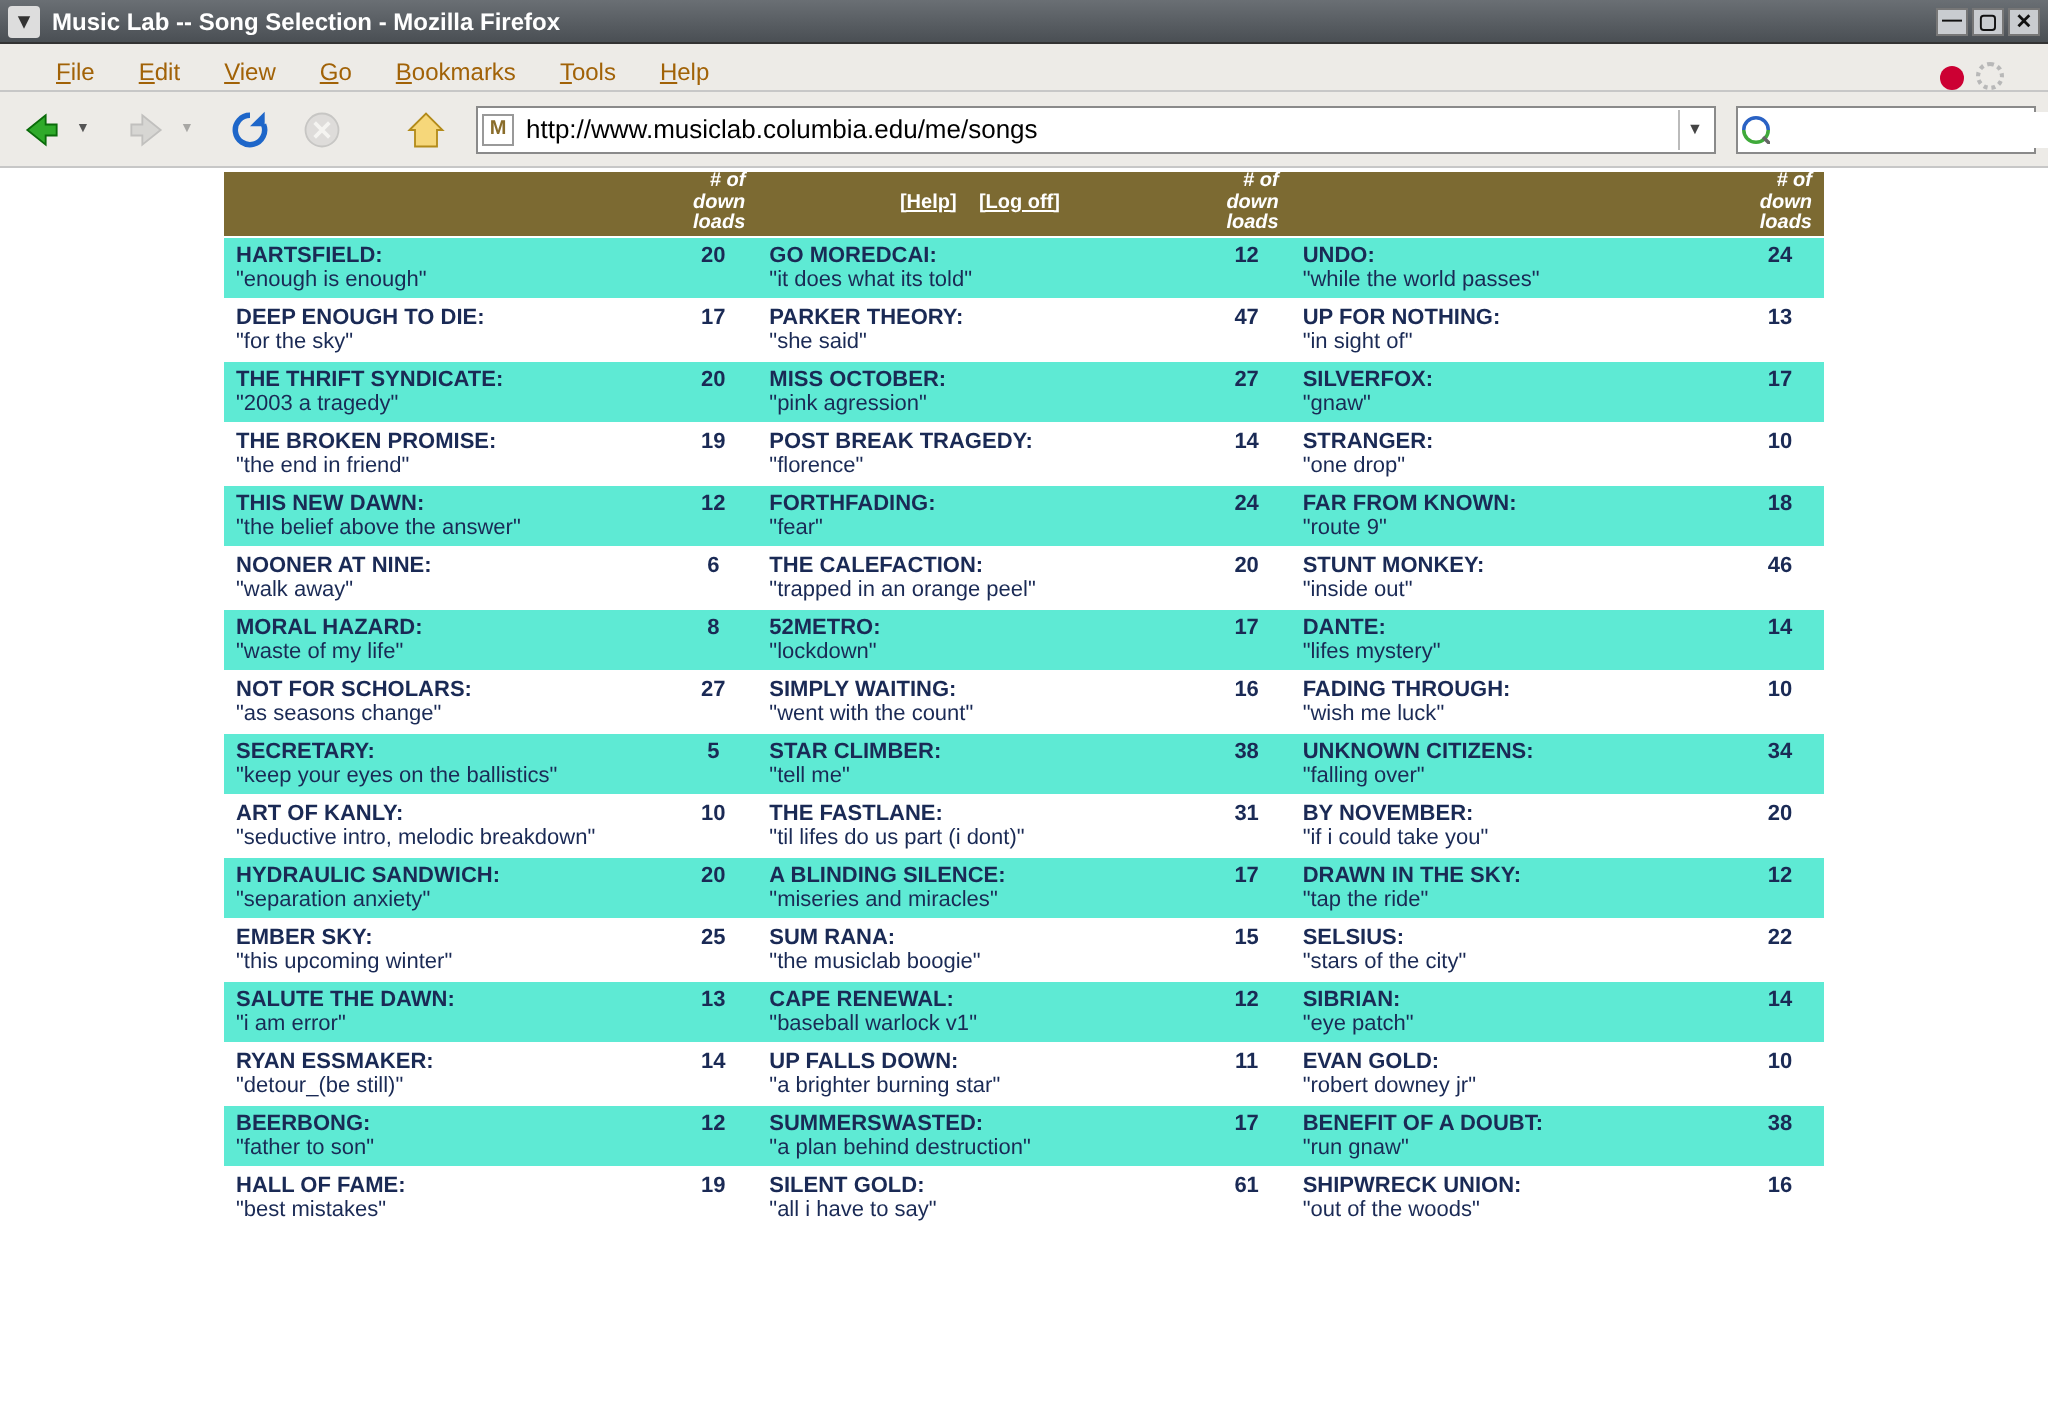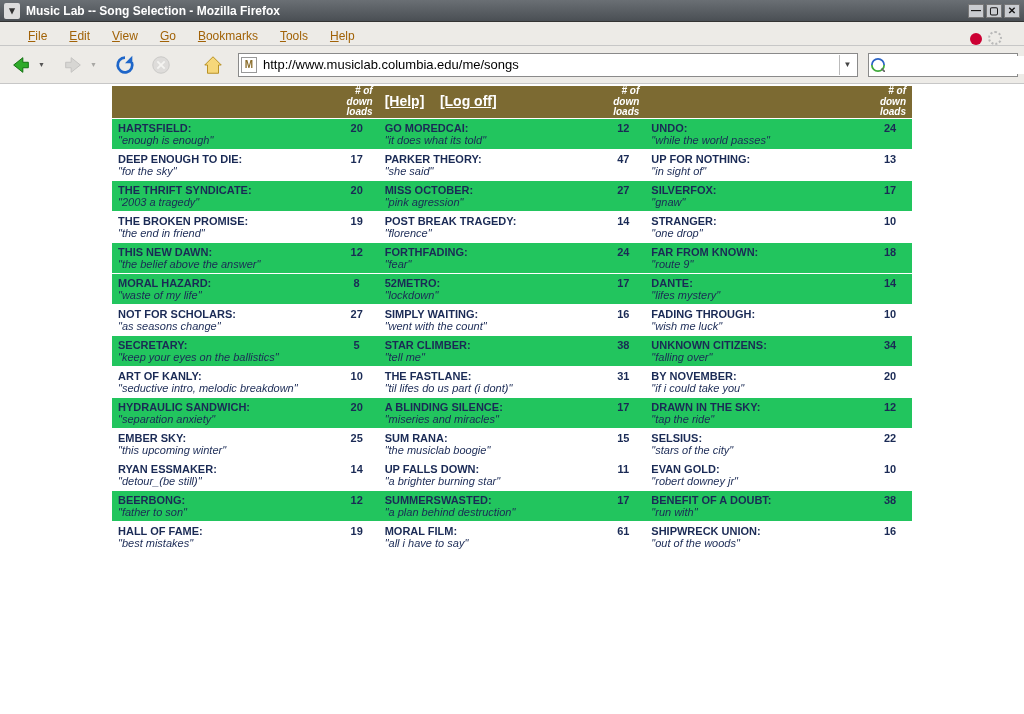--- a/index.html
+++ b/index.html
@@ -27,27 +27,27 @@
 .urldrop { width: 16px; height: 20px; border-left: 1px solid #bbb; display:inline-flex; align-items:center; justify-content:center; color:#444; font-size:8px;}
 .searchbox { width: 150px; display: flex; align-items: center; border: 1px solid #8a8a8a; background: #fff; height: 24px; padding: 0 2px; }
 .searchbox .sicon { width:16px; height:16px; display:inline-flex; align-items:center; justify-content:center; }
 .searchbox input { flex:1; border:none; outline:none; font-size:12px; padding:2px; }
 
 
 .page { padding: 0; height: calc(714px - 22px - 24px - 38px); overflow: hidden; }
 .songtable { width: 800px; margin: 2px auto 0; border-collapse: collapse; table-layout: fixed; }
 .headerband { background: #7c6a32; color: #fff; }
 .headerband td { padding: 0 6px; font-size: 10px; line-height: 1.05; vertical-align: middle; height: 32px; }
-.headerband .hlinks { text-align: left; font-size: 14px; font-weight: bold; }
+.headerband .hlinks { text-align: center; font-size: 10px; font-weight: bold; }
 .headerband .hlinks a { color: #fff; text-decoration: underline; }
 .dlh { text-align: right; font-style: italic; font-weight: bold; width: 44px; }
 .colArtist { width: calc((100% - 132px)/3); }
 .row td { padding: 3px 6px; vertical-align: top; font-size: 11px; color: #1a2a55; font-weight: bold; border-top: 1px solid #fff; }
-.row.alt { background: #22c55e; }
-.row .song { color: #1a2a55; font-weight: normal; display:block;font-style:italic;}
+.row.alt { background: #5eead4; }
+.row .song { color: #1a2a55; font-weight: normal; display:block;}
 .row .song::before { content: "\""; }
 .row .song::after { content: "\""; }
 .row .dl { text-align: center; color: #1a2a55; font-weight: bold; width:44px;}
 </style>
 </head>
 <body>
 
 <div class="titlebar">
   <span class="sysicon">▾</span>
   <span>Music Lab -- Song Selection - Mozilla Firefox</span>
@@ -180,20 +180,28 @@
           <td class="dl">10</td>
         </tr>
         <tr class="row alt">
           <td class="colArtist"><span>THIS NEW DAWN:</span><span class="song">the belief above the answer</span></td>
           <td class="dl">12</td>
           <td class="colArtist"><span>FORTHFADING:</span><span class="song">fear</span></td>
           <td class="dl">24</td>
           <td class="colArtist"><span>FAR FROM KNOWN:</span><span class="song">route 9</span></td>
           <td class="dl">18</td>
         </tr>
+        <tr class="row">
+          <td class="colArtist"><span>NOONER AT NINE:</span><span class="song">walk away</span></td>
+          <td class="dl">6</td>
+          <td class="colArtist"><span>THE CALEFACTION:</span><span class="song">trapped in an orange peel</span></td>
+          <td class="dl">20</td>
+          <td class="colArtist"><span>STUNT MONKEY:</span><span class="song">inside out</span></td>
+          <td class="dl">46</td>
+        </tr>
         <tr class="row alt">
           <td class="colArtist"><span>MORAL HAZARD:</span><span class="song">waste of my life</span></td>
           <td class="dl">8</td>
           <td class="colArtist"><span>52METRO:</span><span class="song">lockdown</span></td>
           <td class="dl">17</td>
           <td class="colArtist"><span>DANTE:</span><span class="song">lifes mystery</span></td>
           <td class="dl">14</td>
         </tr>
         <tr class="row">
           <td class="colArtist"><span>NOT FOR SCHOLARS:</span><span class="song">as seasons change</span></td>
@@ -228,39 +236,47 @@
           <td class="dl">12</td>
         </tr>
         <tr class="row">
           <td class="colArtist"><span>EMBER SKY:</span><span class="song">this upcoming winter</span></td>
           <td class="dl">25</td>
           <td class="colArtist"><span>SUM RANA:</span><span class="song">the musiclab boogie</span></td>
           <td class="dl">15</td>
           <td class="colArtist"><span>SELSIUS:</span><span class="song">stars of the city</span></td>
           <td class="dl">22</td>
         </tr>
+        <tr class="row alt">
+          <td class="colArtist"><span>SALUTE THE DAWN:</span><span class="song">i am error</span></td>
+          <td class="dl">13</td>
+          <td class="colArtist"><span>CAPE RENEWAL:</span><span class="song">baseball warlock v1</span></td>
+          <td class="dl">12</td>
+          <td class="colArtist"><span>SIBRIAN:</span><span class="song">eye patch</span></td>
+          <td class="dl">14</td>
+        </tr>
         <tr class="row">
           <td class="colArtist"><span>RYAN ESSMAKER:</span><span class="song">detour_(be still)</span></td>
           <td class="dl">14</td>
           <td class="colArtist"><span>UP FALLS DOWN:</span><span class="song">a brighter burning star</span></td>
           <td class="dl">11</td>
           <td class="colArtist"><span>EVAN GOLD:</span><span class="song">robert downey jr</span></td>
           <td class="dl">10</td>
         </tr>
         <tr class="row alt">
           <td class="colArtist"><span>BEERBONG:</span><span class="song">father to son</span></td>
           <td class="dl">12</td>
           <td class="colArtist"><span>SUMMERSWASTED:</span><span class="song">a plan behind destruction</span></td>
           <td class="dl">17</td>
-          <td class="colArtist"><span>BENEFIT OF A DOUBT:</span><span class="song">run with</span></td>
+          <td class="colArtist"><span>BENEFIT OF A DOUBT:</span><span class="song">run gnaw</span></td>
           <td class="dl">38</td>
         </tr>
         <tr class="row">
           <td class="colArtist"><span>HALL OF FAME:</span><span class="song">best mistakes</span></td>
           <td class="dl">19</td>
-          <td class="colArtist"><span>MORAL FILM:</span><span class="song">all i have to say</span></td>
+          <td class="colArtist"><span>SILENT GOLD:</span><span class="song">all i have to say</span></td>
           <td class="dl">61</td>
           <td class="colArtist"><span>SHIPWRECK UNION:</span><span class="song">out of the woods</span></td>
           <td class="dl">16</td>
         </tr>
       </tbody>
   </table>
 </div>
 
 </body></html>

